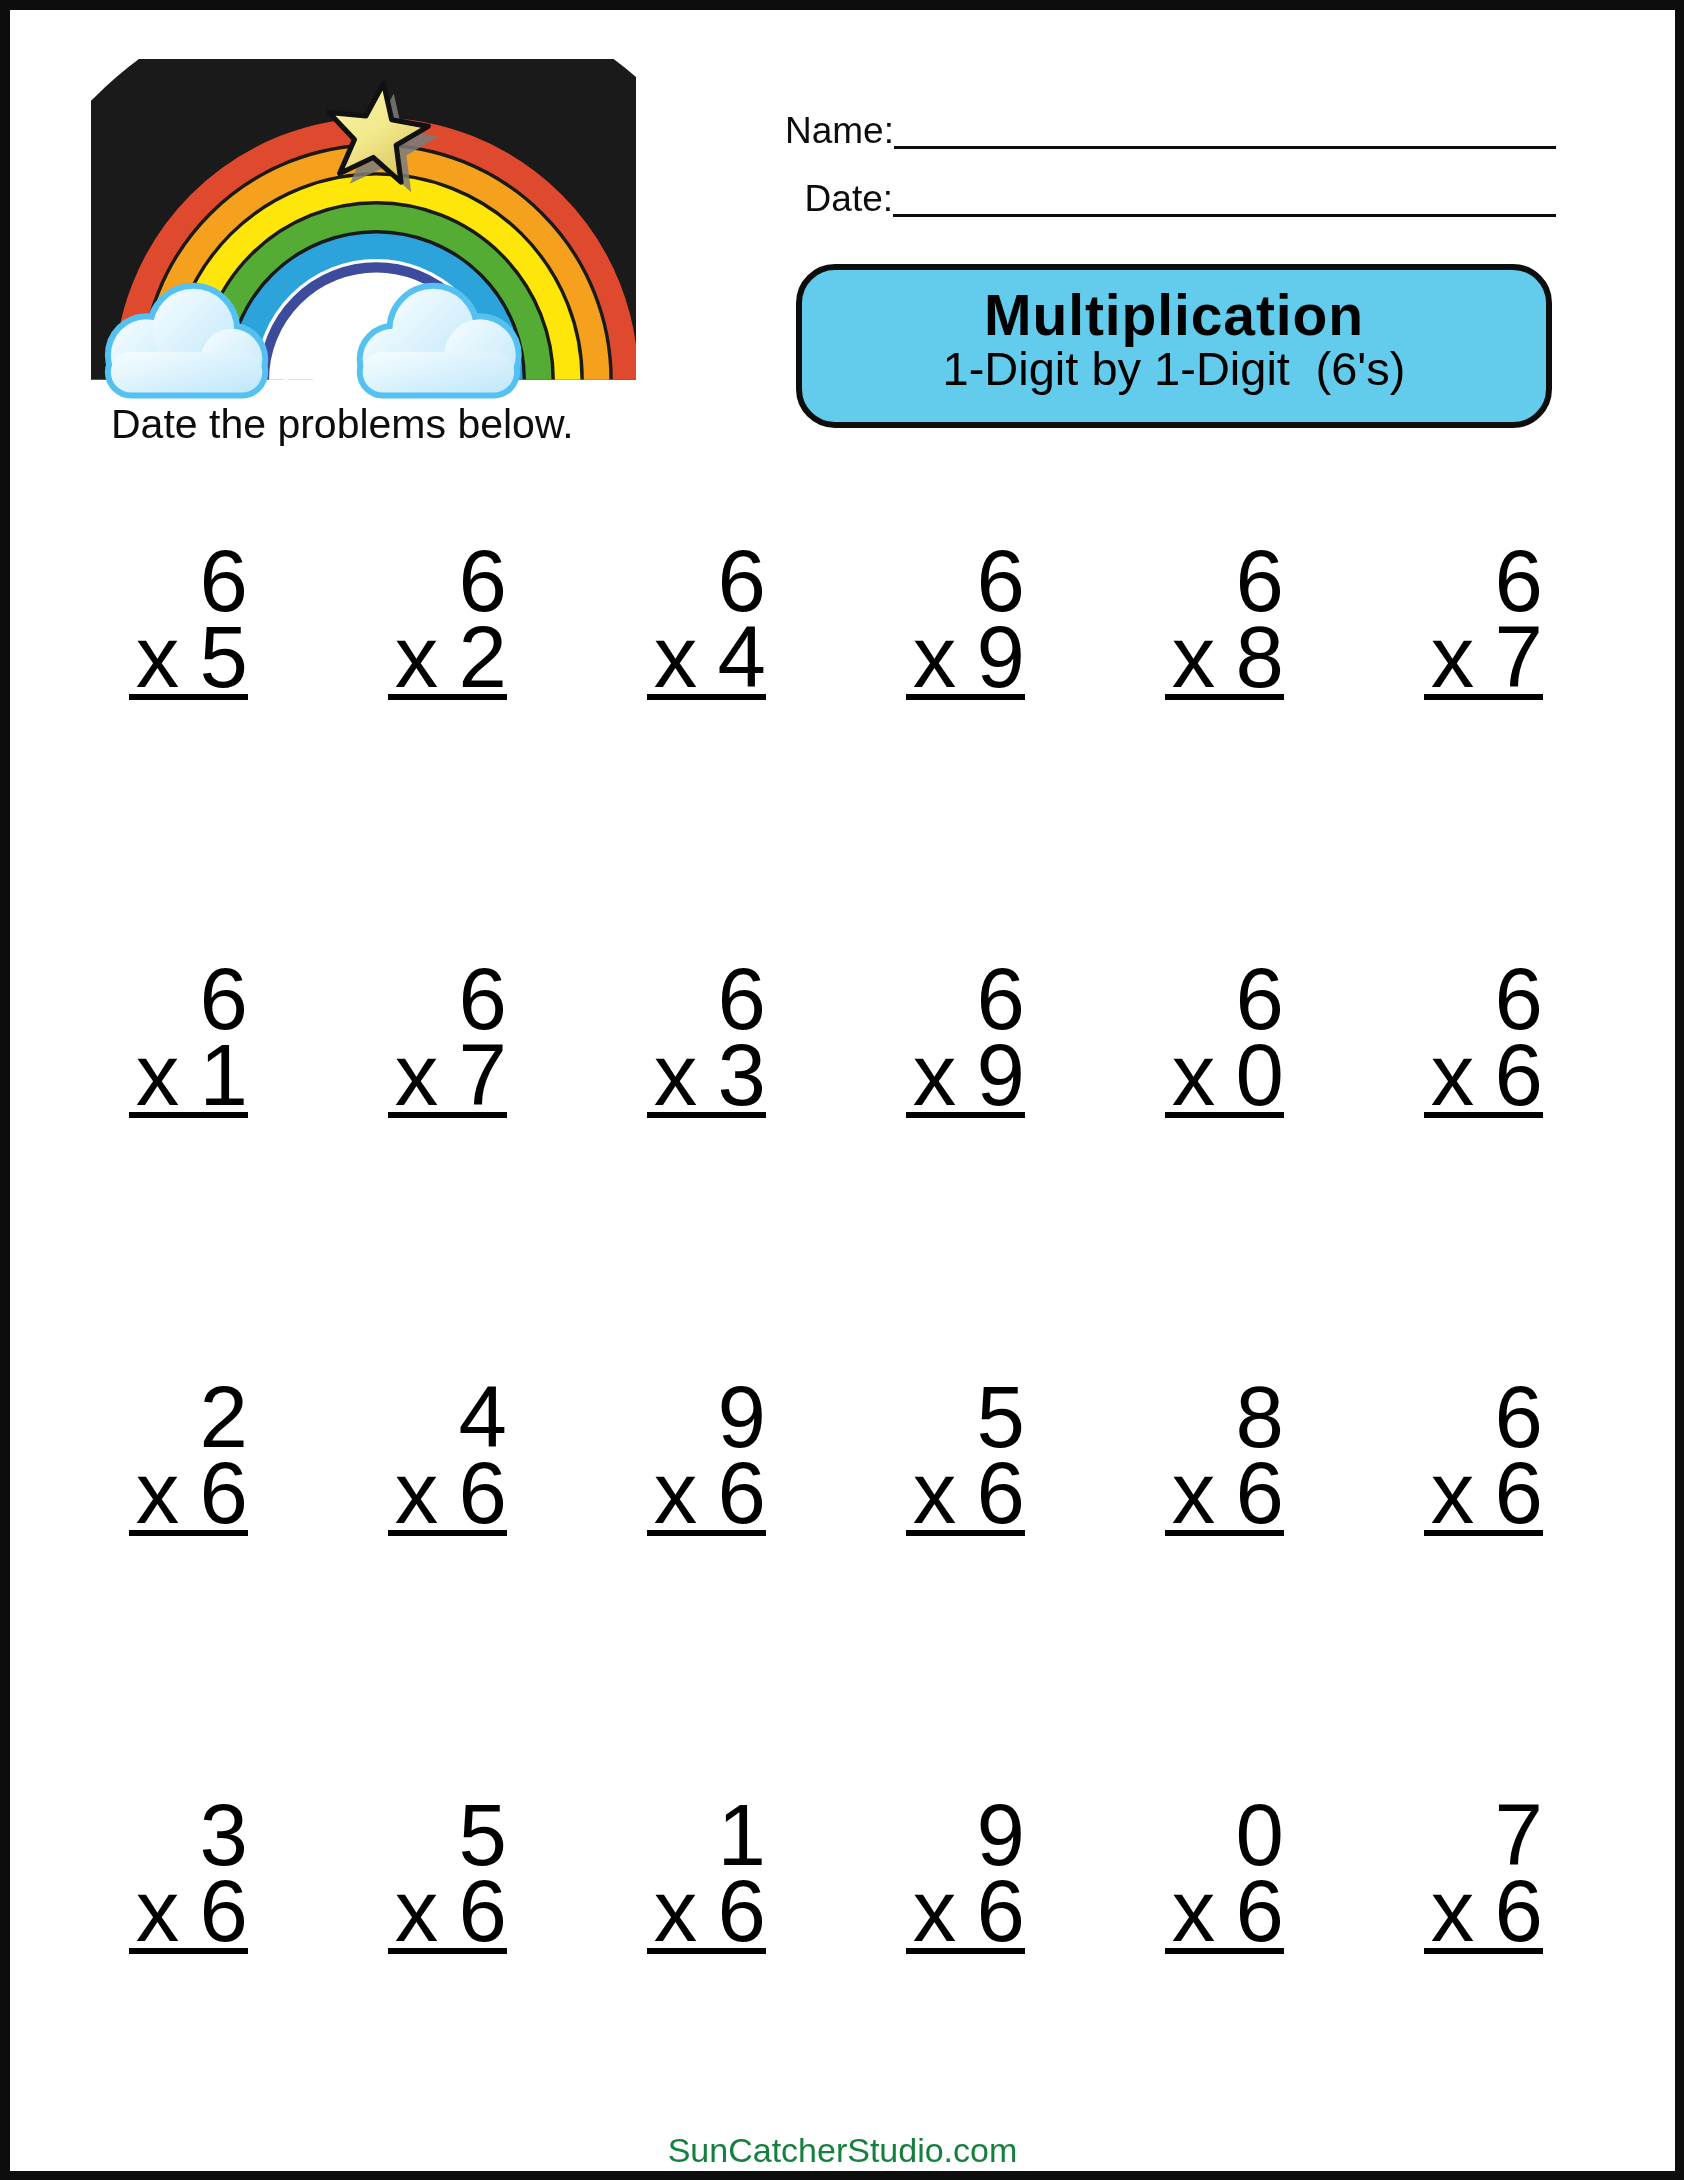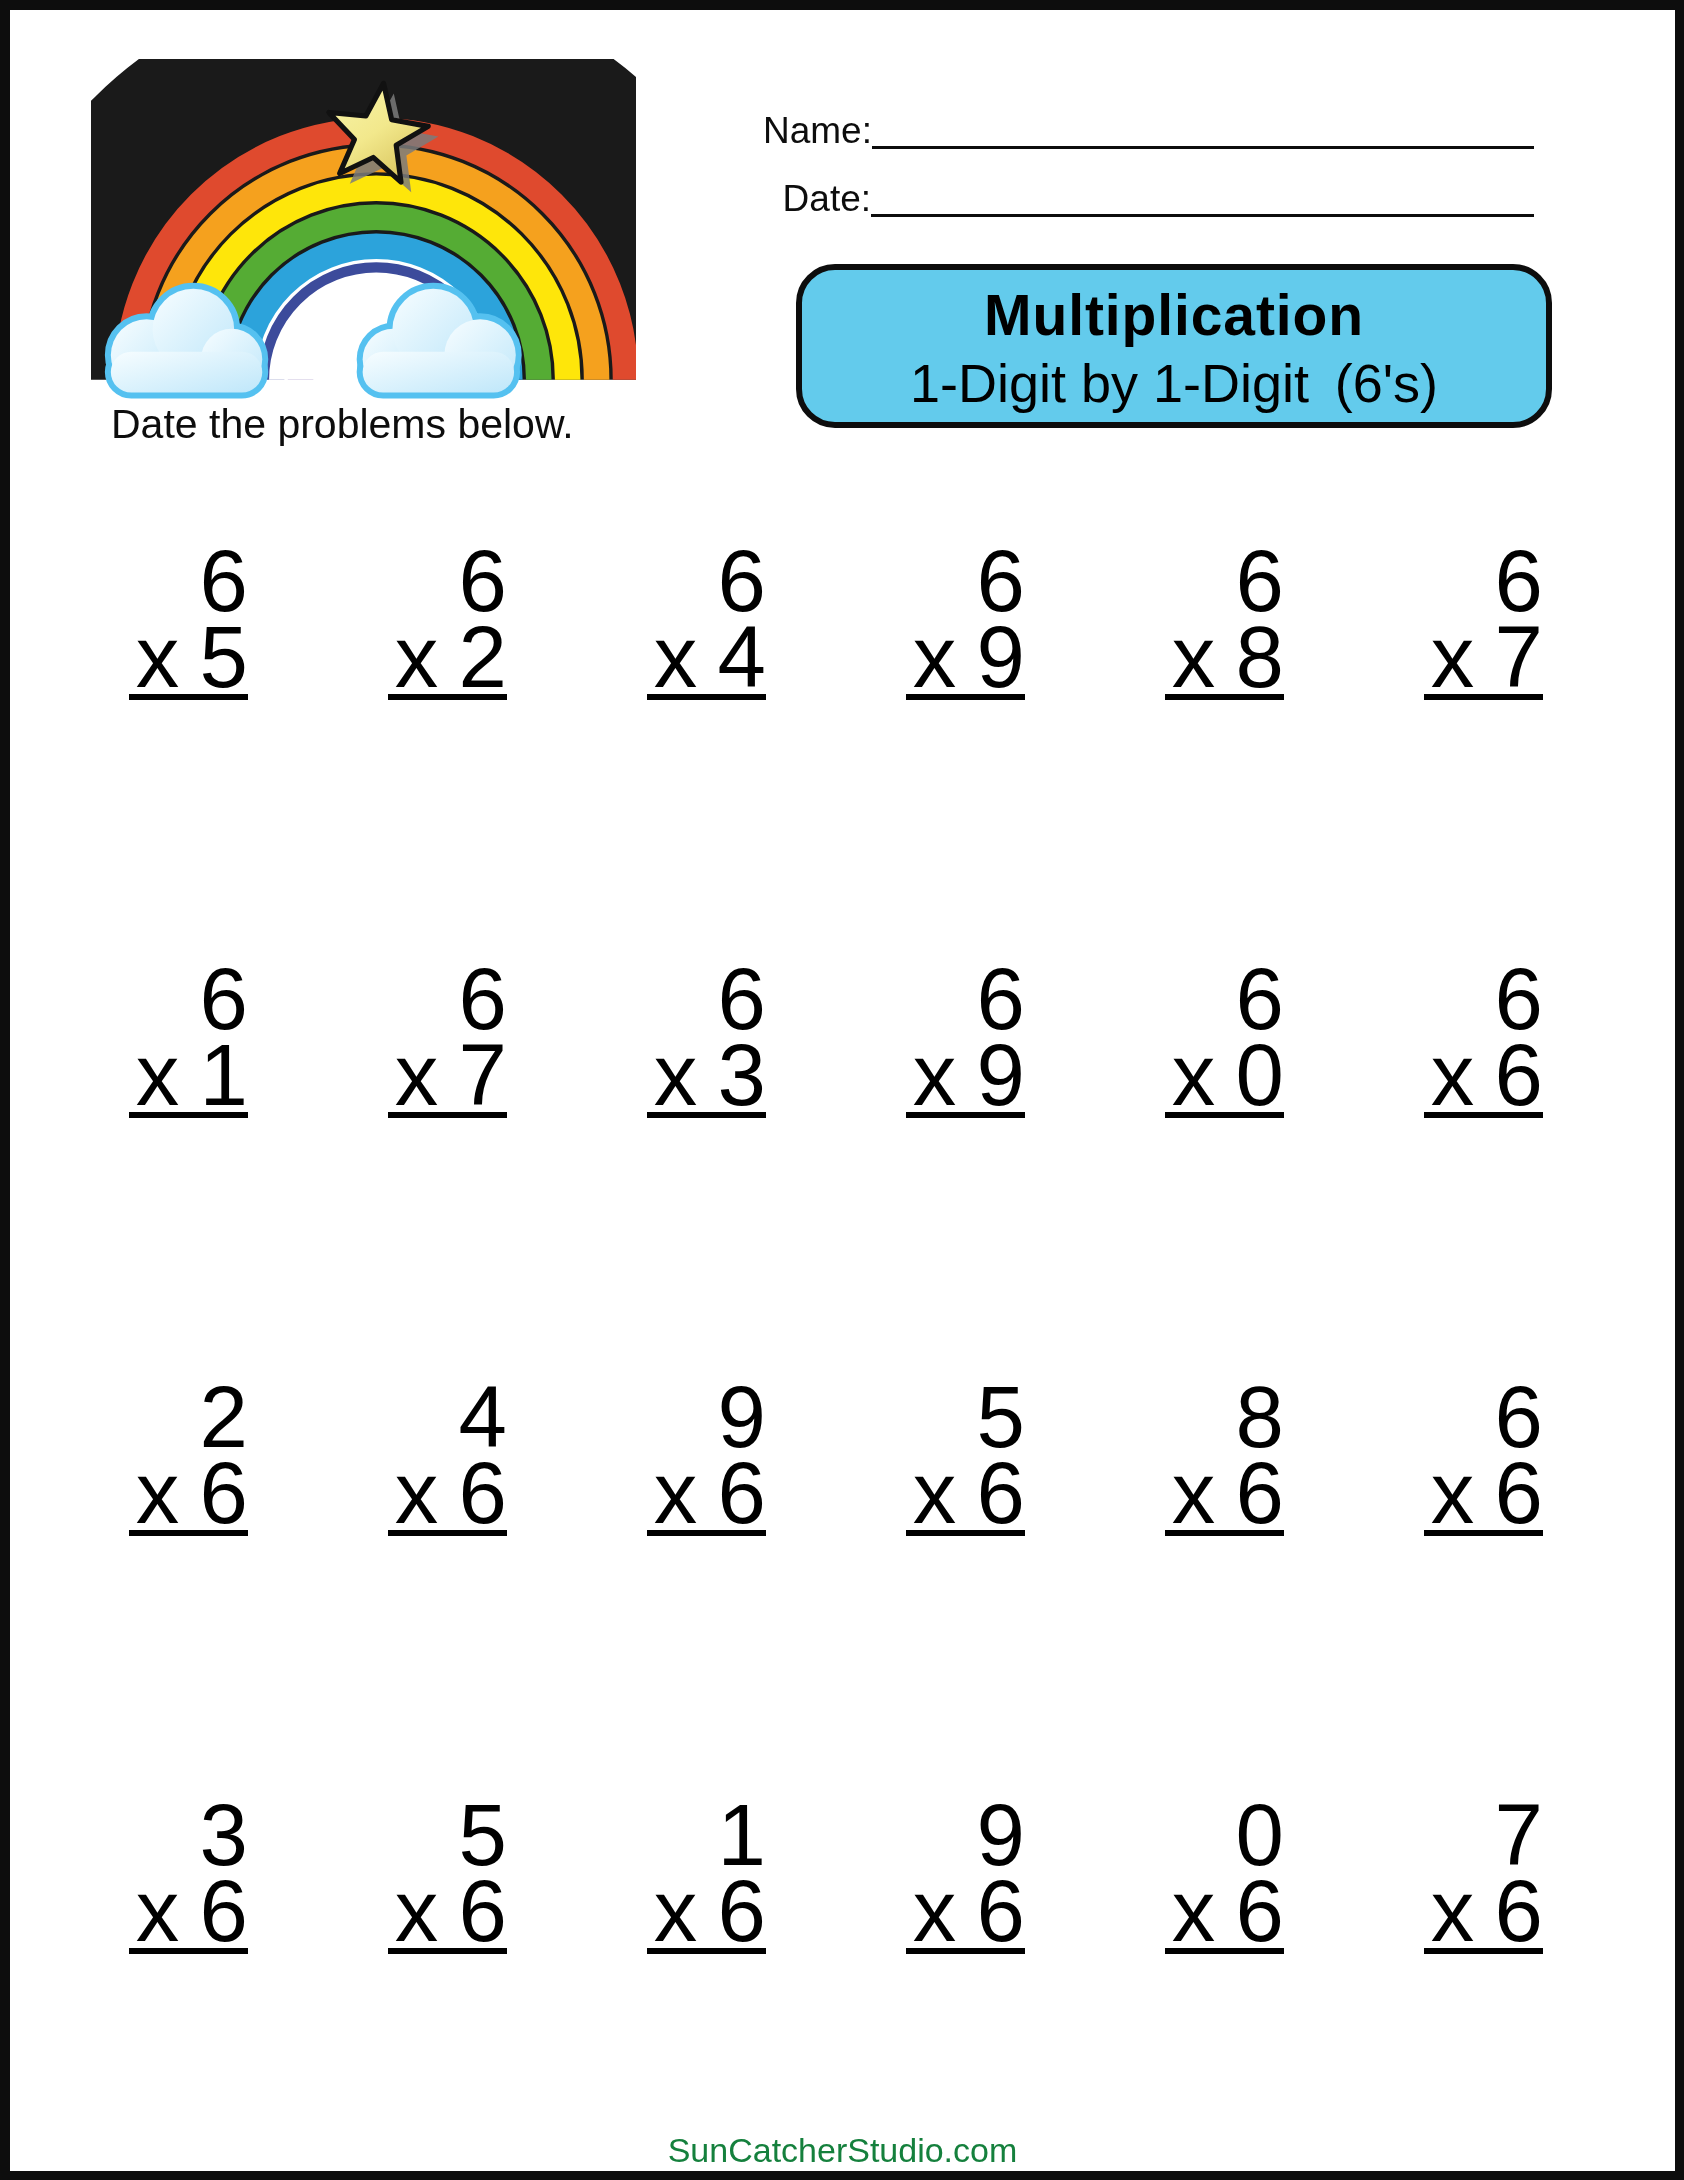--- a/index.html
+++ b/index.html
@@ -29,21 +29,21 @@
     left: 101px;
     top: 392px;
     font-size: 41px;
     line-height: 1.1;
     color: #0d0d0d;
   }
 
   
   .field-row {
     position: absolute;
-    left: 753px;
+    left: 775px;
     width: 771px;
     display: flex;
     align-items: flex-end;
     font-size: 37px;
     line-height: 1.0;
     color: #0d0d0d;
   }
   .field-row.name { top: 102px; }
   .field-row.date { top: 170px; padding-left: 19.6px; box-sizing: border-box; justify-content: center; }
   .field-line {
@@ -67,22 +67,22 @@
     overflow: hidden;
   }
   .tb-title {
     margin-top: 17px;
     font-size: 57px;
     font-weight: bold;
     line-height: 1.0;
     letter-spacing: 0.9px;
   }
   .tb-sub {
-    margin-top: 12px;
-    font-size: 54px;
+    margin-top: 1px;
+    font-size: 47px;
     line-height: 1.0;
   }
   .tb-sub .set-label { margin-left: 25.6px; }
 
   
   .problems {
     position: absolute;
     left: -21px;
     top: 526px;
     display: grid;

